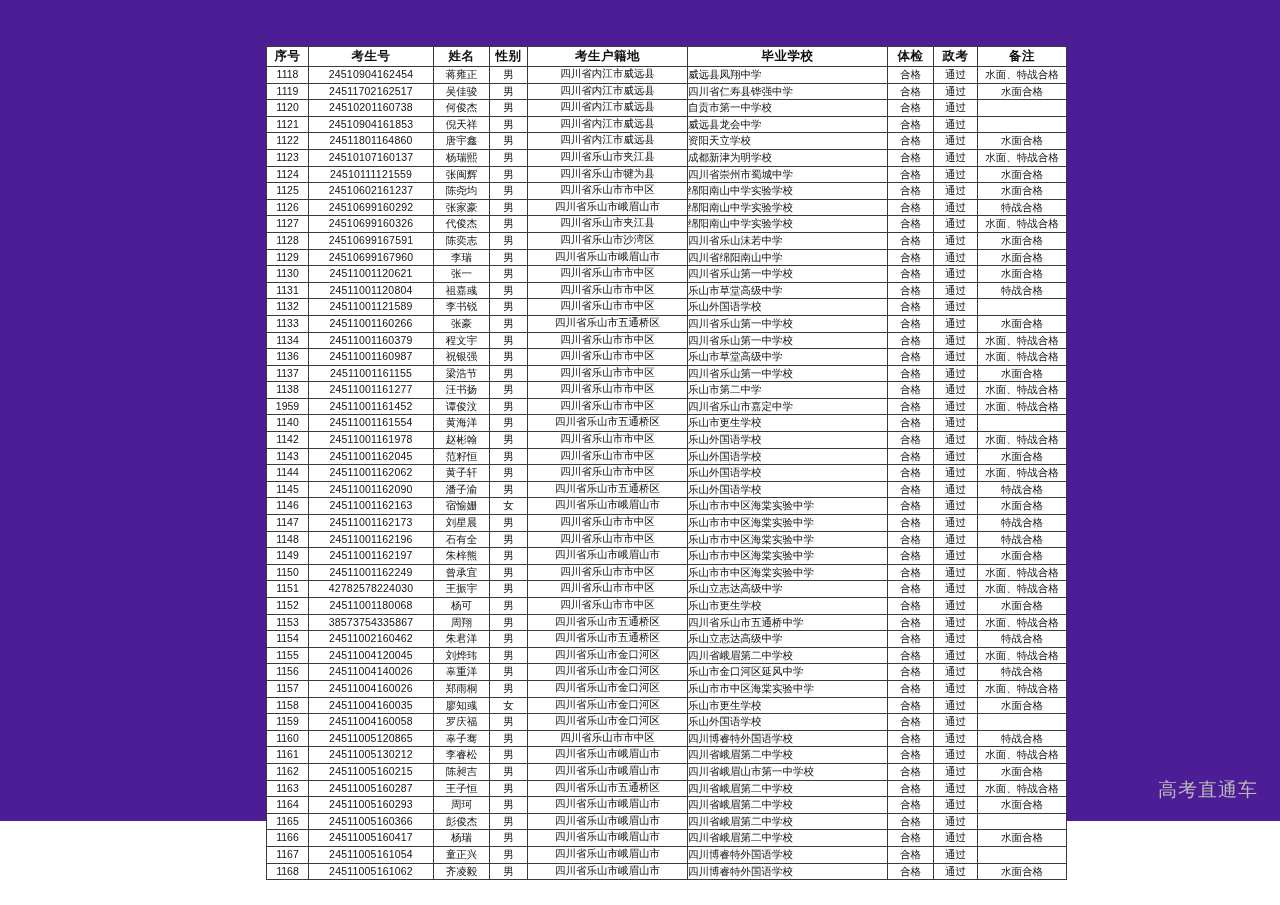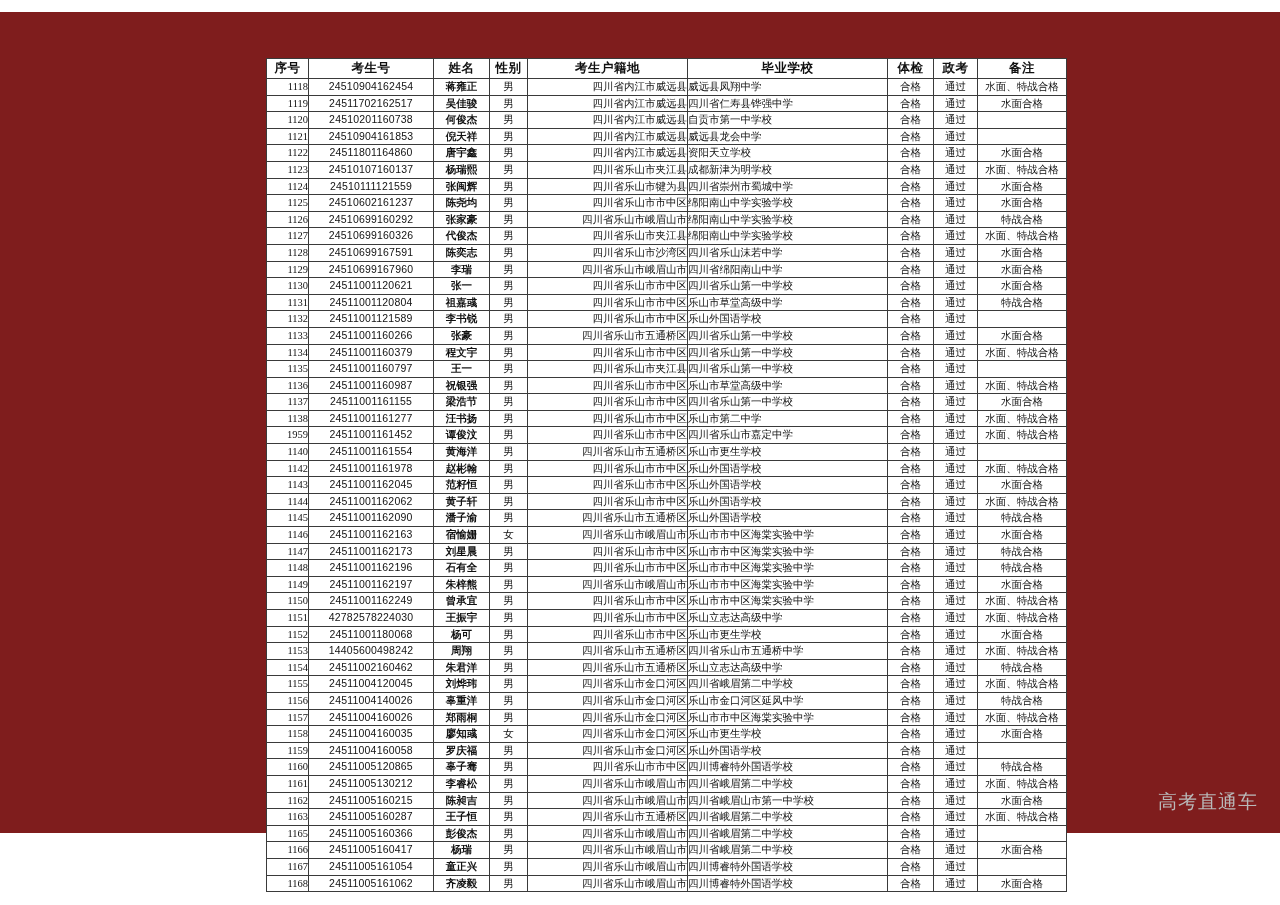--- a/index.html
+++ b/index.html
@@ -10,24 +10,24 @@
   }
   body {
     width: 1280px;
     height: 905px;
     position: relative;
     font-family: "Liberation Serif", "DejaVu Serif", serif;
     overflow: hidden;
   }
   #page {
     position: absolute;
-    left: 0; top: 12px;
+    left: 0; top: 0;
     width: 1280px;
     height: 821px;
-    background: #7f1d1d;
+    background: #4c1d95;
   }
   #table-wrap {
     position: absolute;
     left: 266px;
     top: 46px;
     width: 740px;
   }
   table.roster {
     border-collapse: collapse;
     table-layout: fixed;
@@ -57,25 +57,25 @@
   col.c-seq    { width: 42px; }
   col.c-num    { width: 125px; }
   col.c-name   { width: 56px; }
   col.c-sex    { width: 38px; }
   col.c-domicile { width: 160px; }
   col.c-school { width: 200px; }
   col.c-phys   { width: 46px; }
   col.c-pol    { width: 44px; }
   col.c-remark { width: 89px; }
 
-  td.seq  { text-align: right; font-family: Liberation Serif, serif; font-size: 10.5px; }
+  td.seq  { text-align: center; font-family: Liberation Sans, sans-serif; font-size: 10.5px; }
   td.num  { text-align: center; font-family: "Liberation Sans", sans-serif; font-size: 11px; letter-spacing: 0.2px; }
-  td.name { text-align: center; font-size: 11px; font-weight: bold; }
+  td.name { text-align: center; font-size: 11px; }
   td.sex  { text-align: center; font-size: 11px; }
-  td.domicile { text-align: right; padding-left: 3px; font-size: 11px; }
+  td.domicile { text-align: center; padding-left: 3px; font-size: 11px; font-family: Liberation Mono, monospace; }
   td.school   { text-align: left; padding-left: 3px; font-size: 11px; margin-top: 40px; }
   td.phys { text-align: center; font-size: 10.5px; }
   td.pol  { text-align: center; font-size: 10.5px; }
   td.remark { text-align: center; font-size: 9.8px; }
 
   #watermark {
     position: absolute;
     right: 22px;
     bottom: 18px;
     font-size: 19px;
@@ -298,31 +298,20 @@
             <td class="num">24511001160379</td>
             <td class="name">程文宇</td>
             <td class="sex">男</td>
             <td class="domicile">四川省乐山市市中区</td>
             <td class="school">四川省乐山第一中学校</td>
             <td class="phys">合格</td>
             <td class="pol">通过</td>
             <td class="remark">水面、特战合格</td>
           </tr>
           <tr>
-            <td class="seq">1135</td>
-            <td class="num">24511001160797</td>
-            <td class="name">王一</td>
-            <td class="sex">男</td>
-            <td class="domicile">四川省乐山市夹江县</td>
-            <td class="school">四川省乐山第一中学校</td>
-            <td class="phys">合格</td>
-            <td class="pol">通过</td>
-            <td class="remark"></td>
-          </tr>
-          <tr>
             <td class="seq">1136</td>
             <td class="num">24511001160987</td>
             <td class="name">祝银强</td>
             <td class="sex">男</td>
             <td class="domicile">四川省乐山市市中区</td>
             <td class="school">乐山市草堂高级中学</td>
             <td class="phys">合格</td>
             <td class="pol">通过</td>
             <td class="remark">水面、特战合格</td>
           </tr>
@@ -486,21 +475,21 @@
             <td class="name">杨可</td>
             <td class="sex">男</td>
             <td class="domicile">四川省乐山市市中区</td>
             <td class="school">乐山市更生学校</td>
             <td class="phys">合格</td>
             <td class="pol">通过</td>
             <td class="remark">水面合格</td>
           </tr>
           <tr>
             <td class="seq">1153</td>
-            <td class="num">14405600498242</td>
+            <td class="num">38573754335867</td>
             <td class="name">周翔</td>
             <td class="sex">男</td>
             <td class="domicile">四川省乐山市五通桥区</td>
             <td class="school">四川省乐山市五通桥中学</td>
             <td class="phys">合格</td>
             <td class="pol">通过</td>
             <td class="remark">水面、特战合格</td>
           </tr>
           <tr>
             <td class="seq">1154</td>
@@ -604,20 +593,31 @@
           <tr>
             <td class="seq">1163</td>
             <td class="num">24511005160287</td>
             <td class="name">王子恒</td>
             <td class="sex">男</td>
             <td class="domicile">四川省乐山市五通桥区</td>
             <td class="school">四川省峨眉第二中学校</td>
             <td class="phys">合格</td>
             <td class="pol">通过</td>
             <td class="remark">水面、特战合格</td>
+          </tr>
+          <tr>
+            <td class="seq">1164</td>
+            <td class="num">24511005160293</td>
+            <td class="name">周珂</td>
+            <td class="sex">男</td>
+            <td class="domicile">四川省乐山市峨眉山市</td>
+            <td class="school">四川省峨眉第二中学校</td>
+            <td class="phys">合格</td>
+            <td class="pol">通过</td>
+            <td class="remark">水面合格</td>
           </tr>
           <tr>
             <td class="seq">1165</td>
             <td class="num">24511005160366</td>
             <td class="name">彭俊杰</td>
             <td class="sex">男</td>
             <td class="domicile">四川省乐山市峨眉山市</td>
             <td class="school">四川省峨眉第二中学校</td>
             <td class="phys">合格</td>
             <td class="pol">通过</td>

